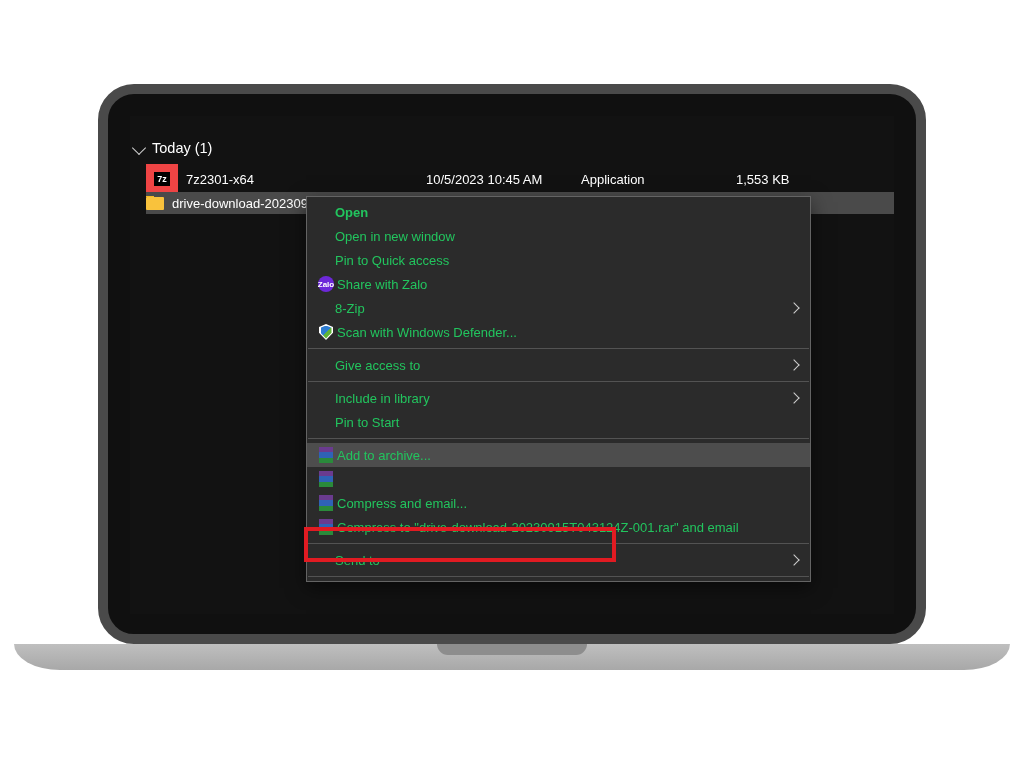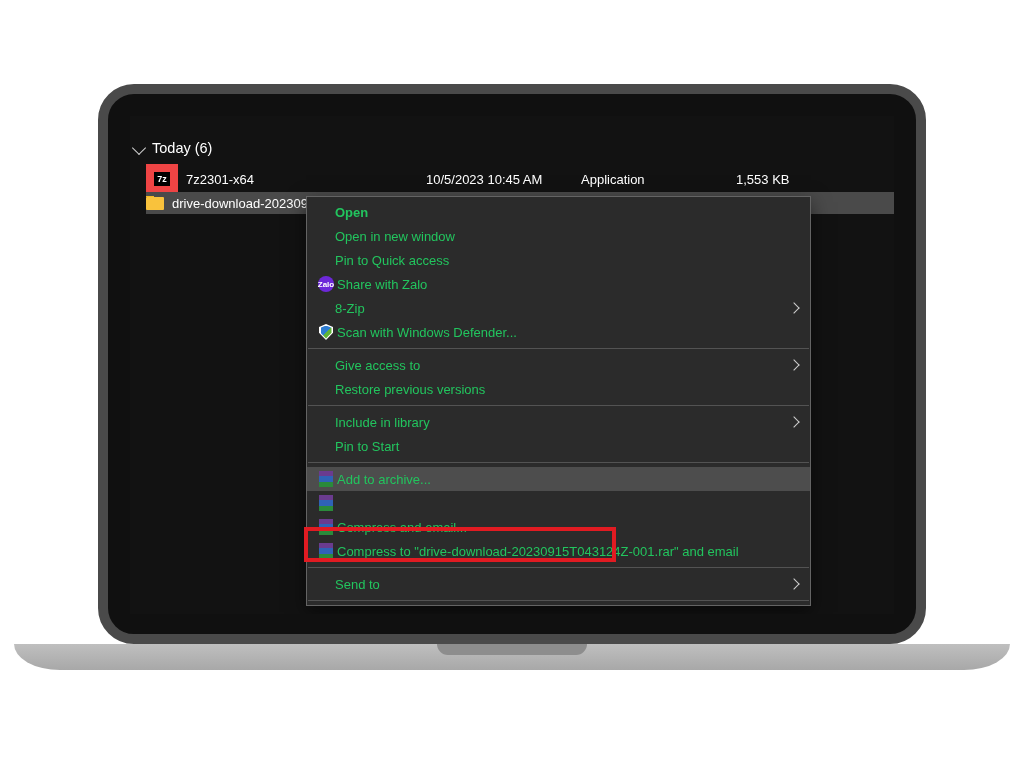--- a/index.html
+++ b/index.html
@@ -141,21 +141,21 @@
 </style>
 </head>
 <body>
 
 <div class="laptop">
   <div class="screen">
     <div class="explorer">
 
       <div class="grp-header">
         <span class="chev"></span>
-        <span>Today (6)</span>
+        <span>Today (1)</span>
       </div>
 
       <div class="row row1">
         <div class="name">
           <span class="ico-7z">7z</span>
           <span>7z2301-x64</span>
         </div>
         <span>10/5/2023 10:45 AM</span>
         <span>Application</span>
         <span>1,553 KB</span>
@@ -192,23 +192,20 @@
         </div>
         <div class="item">
           <span class="iconcell">
               <span class="i-shield"></span>
             </span>
           <span class="lbl">Scan with Windows Defender...</span>
         </div>
         <div class="sep"></div>
         <div class="item sub indent0">
           <span class="lbl">Give access to</span>
-        </div>
-        <div class="item indent0">
-          <span class="lbl">Restore previous versions</span>
         </div>
         <div class="sep"></div>
         <div class="item sub indent0">
           <span class="lbl">Include in library</span>
         </div>
         <div class="item indent0">
           <span class="lbl">Pin to Start</span>
         </div>
         <div class="sep"></div>
         <div class="item hover">

